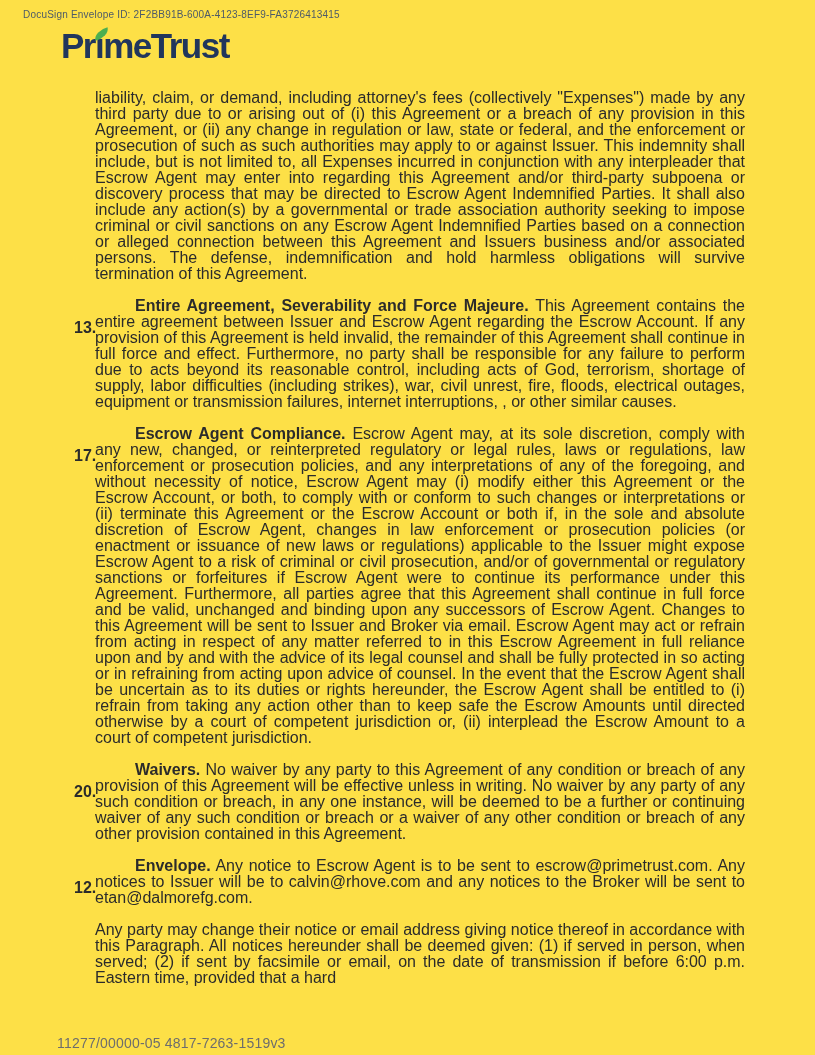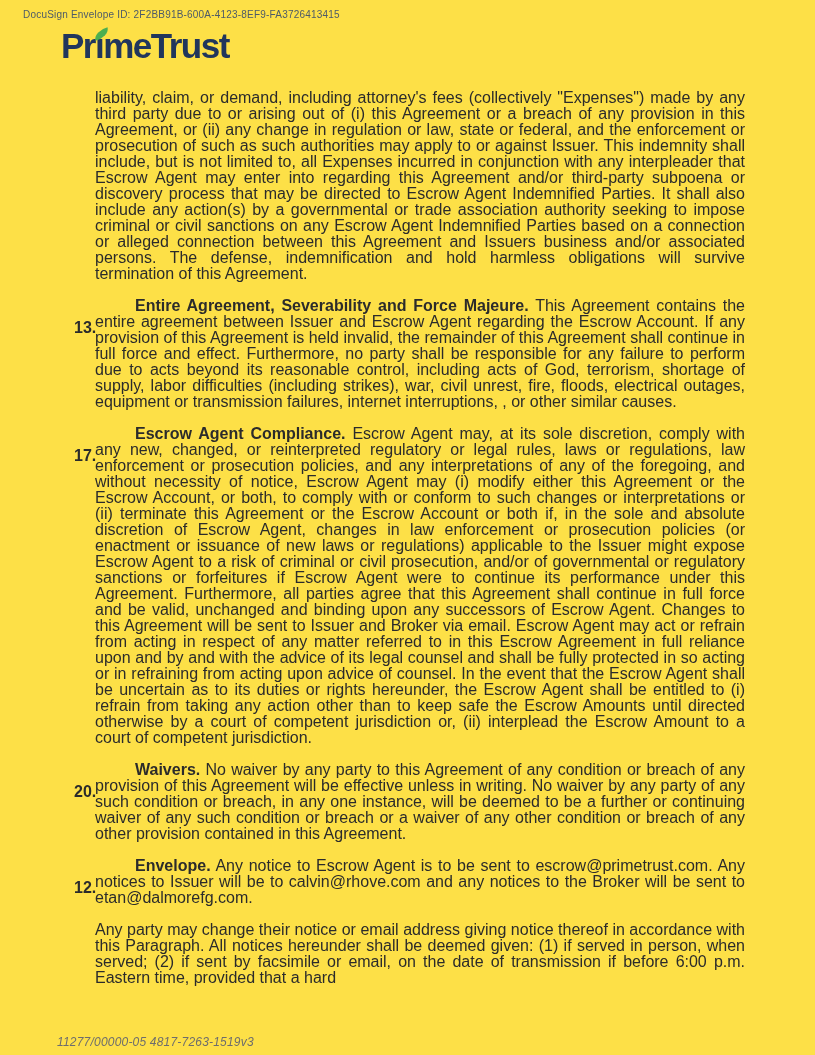--- a/index.html
+++ b/index.html
@@ -74,24 +74,23 @@
     margin-top: 22px;
   }
   .section .heading { font-weight: bold; margin-left: 40px; }
 
   .closing { margin-bottom: 8px; }
 
   .doc-footer {
     position: absolute;
     left: 57px;
     top: 1035px;
-    font-size: 12px;
+    font-size: 14px;
     color: #6d6d6d;
     letter-spacing: 0.2px;
-    font-style: italic;
   }
 </style>
 </head>
 <body>
 
 <div class="page">
 
   <div class="docusign-id">DocuSign Envelope ID: 2F2BB91B-600A-4123-8EF9-FA3726413415</div>
 
   <div class="logo">

